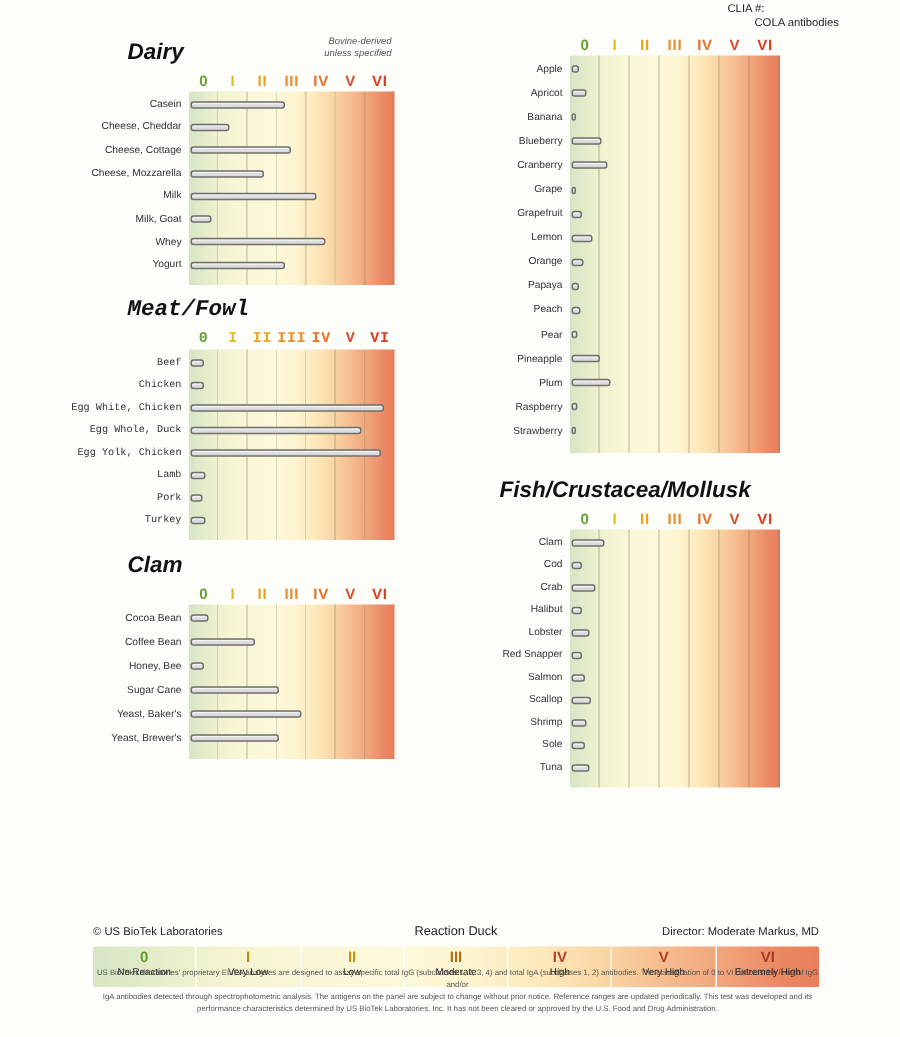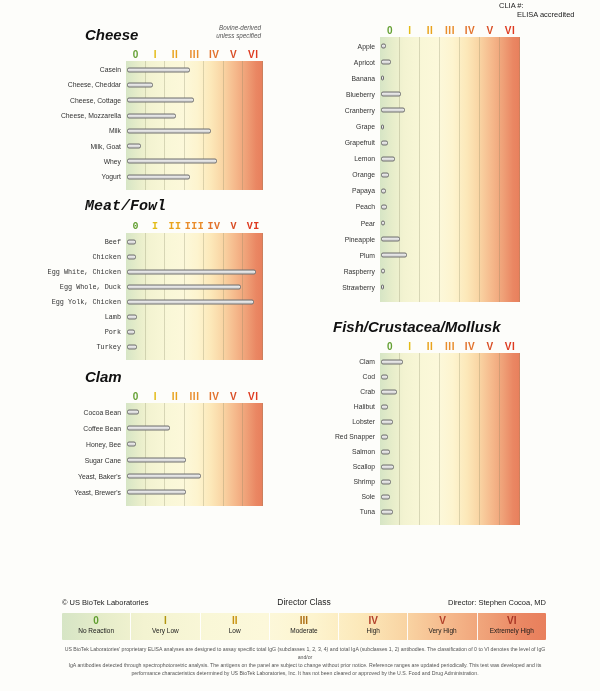--- a/index.html
+++ b/index.html
@@ -13,21 +13,21 @@
     --band-grad:linear-gradient(to right,
       #d6e5c5 0%, #e7edca 9%, #f3f3d1 17%, #f9f7d7 30%, #fcf8da 42%,
       #fdf4cf 52%, #fce8b9 62%, #f9d4a3 71%, #f5b88b 80%, #efa077 88%,
       #ea8763 95%, #e87f5c 100%);
     --band-lines:repeating-linear-gradient(to right,
       rgba(130,130,95,0) 0,
       rgba(130,130,95,0) calc(14.2857% - 1px),
       rgba(130,130,95,0.28) calc(14.2857% - 1px),
       rgba(130,130,95,0.28) 14.2857%);
   }
-  #clia-block{position:absolute;left:485px;top:1px;font-size:7.5px;color:#222;line-height:1.25;margin-left:14px;}
+  #clia-block{position:absolute;left:485px;top:1px;font-size:7.5px;color:#222;line-height:1.25;}
   #clia-block .l2{margin-left:18px;}
 
   .panel{position:absolute;}
   .panel.left{left:35px;width:228px;--labw:91px;}
   .panel.right{left:330px;width:190px;--labw:50px;}
   #panel-dairy{top:26px;--rowh:15.3px;}
   #panel-meat{top:198px;font-family:Liberation Mono, monospace;--rowh:15px;}
   #panel-misc{top:368px;--rowh:16px;}
   #panel-fruits{top:24px;--rowh:16.1px;}
   #panel-fish{top:318px;--rowh:15px;}
@@ -45,46 +45,46 @@
   .band{position:absolute;left:var(--labw);right:0;top:0;bottom:0;
     background-image:var(--band-lines),var(--band-grad);}
   .row{position:relative;display:flex;align-items:center;height:var(--rowh);}
   .row-label{width:var(--labw);box-sizing:border-box;text-align:right;padding-right:5px;
     font-size:6.8px;color:#333;white-space:nowrap;}
   .bar-area{flex:1;position:relative;height:100%;}
   .bar{position:absolute;left:1px;top:50%;transform:translateY(-50%);height:5px;
     background:#dbdbdb;border:1px solid #6f6f6f;border-radius:2px;box-sizing:border-box;
     box-shadow:inset 0 1px 0 rgba(255,255,255,0.65);min-width:3px;}
 
-  #legend{position:absolute;left:62px;top:598px;width:484px;}
+  #legend{position:absolute;left:62px;top:616px;width:484px;}
   #legend-head{position:relative;height:13px;font-size:7.5px;color:#222;}
   #legend-copyright{position:absolute;left:0;top:0;}
   #legend-title{position:absolute;left:50%;transform:translateX(-50%);top:-1px;font-size:8.5px;}
   #legend-director{position:absolute;right:0;top:0;}
   #legend-bar{margin-top:2px;display:flex;height:27px;
     background-image:var(--band-grad);border-radius:1px;}
   .leg-seg{flex:1;text-align:center;border-right:1px solid rgba(255,255,255,0.9);padding-top:3px;box-sizing:border-box;}
   .leg-seg:last-child{border-right:none;}
   .leg-num{font-size:10px;font-weight:bold;line-height:10px;}
   .leg-lab{font-size:6.5px;color:#1a1a1a;margin-top:1px;}
 
   #footer{position:absolute;left:58px;top:645px;width:494px;text-align:center;
     font-size:5.2px;color:#555;line-height:1.55;}
 </style>
 </head>
 <body>
 
 <div id="clia-block">
   <div class="l1">CLIA #:</div>
-  <div class="l2">ELISA accredited</div>
+  <div class="l2">COLA antibodies</div>
 </div>
 
 <div class="panel left" id="panel-dairy">
   <div class="panel-header">
-    <div class="panel-title">Cheese</div>
+    <div class="panel-title">Dairy</div>
     <div class="panel-note">
       <span>Bovine-derived</span><br>
       <span>unless specified</span>
     </div>
   </div>
   <div class="scale">
       <div class="scale-cell" style="color: rgb(100, 160, 51);">0</div>
       <div class="scale-cell" style="color: rgb(227, 187, 22);">I</div>
       <div class="scale-cell" style="color: rgb(233, 163, 29);">II</div>
       <div class="scale-cell" style="color: rgb(233, 141, 44);">III</div>
@@ -456,22 +456,22 @@
         <div class="bar-area">
           <div class="bar" style="width: 8.57143%;"></div>
         </div>
       </div>
     </div>
 </div>
 
 <div id="legend">
   <div id="legend-head">
     <span id="legend-copyright">© US BioTek Laboratories</span>
-    <span id="legend-title">Director Class</span>
-    <span id="legend-director">Director: Stephen Cocoa, MD</span>
+    <span id="legend-title">Reaction Duck</span>
+    <span id="legend-director">Director: Moderate Markus, MD</span>
   </div>
   <div id="legend-bar">
       <div class="leg-seg">
         <div class="leg-num" style="color: rgb(95, 158, 47);">0</div>
         <div class="leg-lab">No Reaction</div>
       </div>
       <div class="leg-seg">
         <div class="leg-num" style="color: rgb(178, 149, 15);">I</div>
         <div class="leg-lab">Very Low</div>
       </div>

